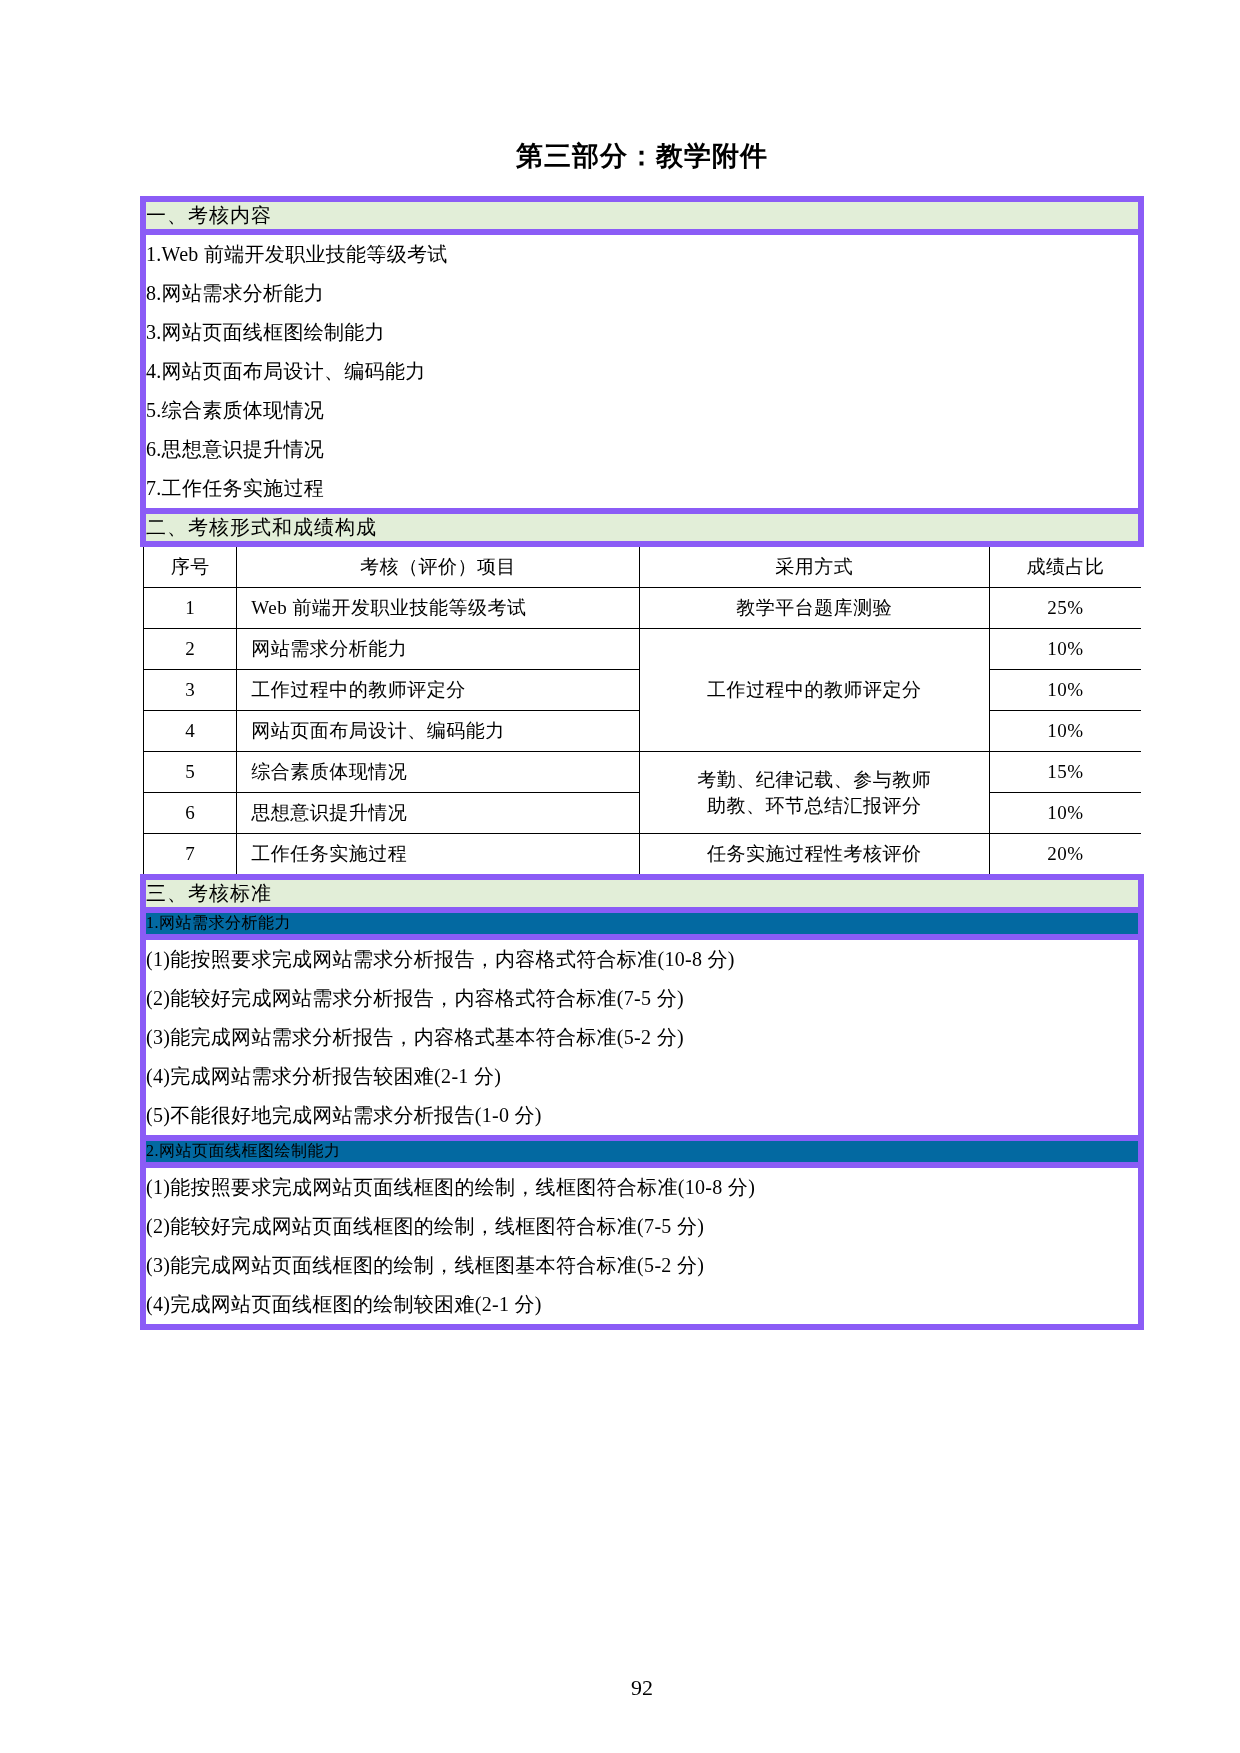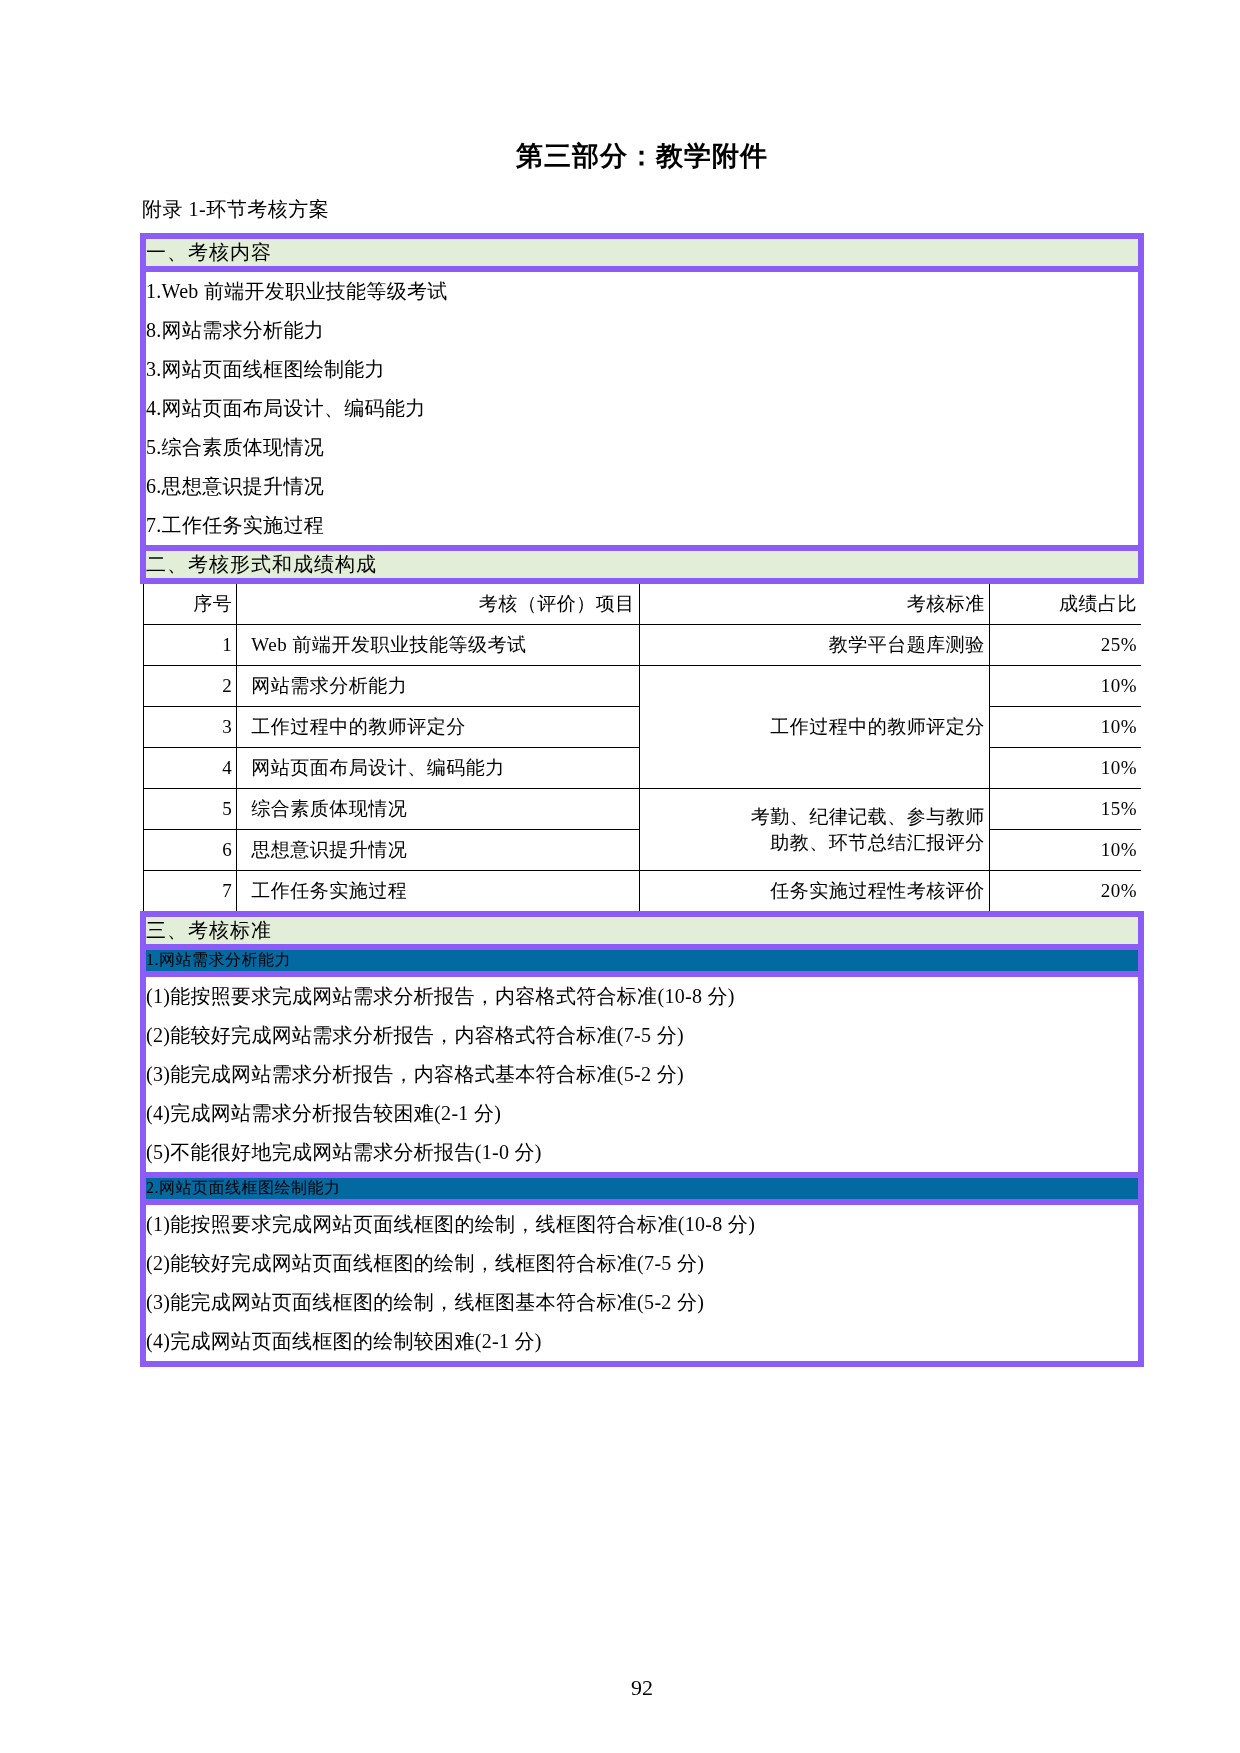--- a/index.html
+++ b/index.html
@@ -65,21 +65,21 @@
     line-height: 1.95;
     letter-spacing: 0.3px;
   }
   table.inner {
     border-collapse: collapse;
     width: 100%;
     table-layout: fixed;
   }
   table.inner td {
     border: 1px solid #000;
-    text-align: right;
+    text-align: center;
     font-size: 19px;
     padding: 7px 4px;
     letter-spacing: 0.5px;
   }
   table.inner td.left {
     text-align: left;
     padding-left: 14px;
   }
   .page-number {
     position: absolute;
@@ -90,21 +90,20 @@
     font-size: 22px;
   }
 </style>
 </head>
 <body>
 
 <div class="page">
 
   <div class="doc-title">第三部分：教学附件</div>
 
-  <div class="sub-line">附录 1-环节考核方案</div>
 
   <table class="main">
     <tbody>
 
       <tr>
         <td class="sec-head">一、考核内容</td>
       </tr>
 
       <tr>
         <td class="body-cell">
@@ -128,21 +127,21 @@
             <colgroup>
               <col style="width:80px">
               <col style="width:345px">
               <col style="width:300px">
               <col style="width:130px">
             </colgroup>
             <tbody>
               <tr>
                 <td style="border-top:none">序号</td>
                 <td style="border-top:none">考核（评价）项目</td>
-                <td style="border-top:none">考核标准</td>
+                <td style="border-top:none">采用方式</td>
                 <td style="border-top:none;border-right:none">成绩占比</td>
               </tr>
               <tr>
                 <td>1</td>
                 <td class="left">Web 前端开发职业技能等级考试</td>
                 <td>教学平台题库测验</td>
                 <td style="border-right:none">25%</td>
               </tr>
               <tr>
                 <td>2</td>

